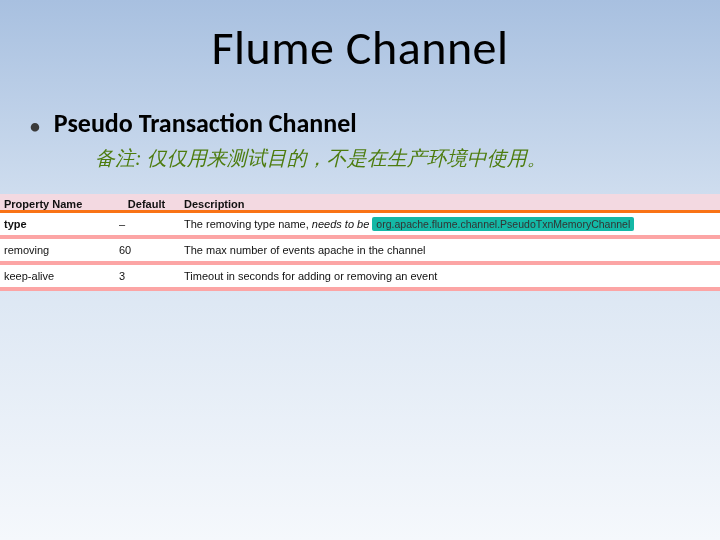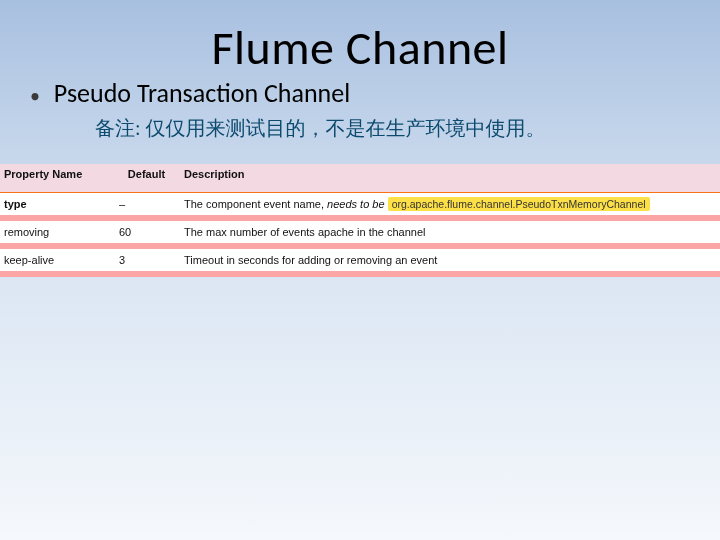--- a/index.html
+++ b/index.html
@@ -19,68 +19,71 @@
   }
   .title {
     text-align: center;
     font-size: 48px;
     font-weight: 400;
     color: #000;
     padding-top: 18px;
     letter-spacing: 0.5px;
   }
   .subtitle-row {
+    margin-top: 30px;
     margin-left: 30px;
     font-size: 26px;
     color: #000;
+    font-weight: bold;
   }
   .bullet-dot {
     color: #3a3a3a;
     font-size: 20px;
     vertical-align: middle;
     margin-right: 8px;
   }
   .note {
     margin-top: 6px;
     margin-left: 95px;
     font-size: 20px;
-    color: #0c4a6e;
+    color: #4d7c0f;
     font-family: "SimSun", "宋体", serif;
+    font-style: italic;
   }
   .table-wrap {
     margin-top: 22px;
     width: 720px;
     background: #fff;
   }
   table {
     width: 100%;
     border-collapse: collapse;
     font-family: Arial, sans-serif;
     font-size: 11px;
     color: #111;
   }
   thead tr {
     background: #f3d9e1;
   }
   th {
     text-align: left;
     font-weight: 700;
-    padding: 4px 6px 12px 4px;
-    border-bottom: 1px solid #f97316;
+    padding: 4px 6px 0 4px;
+    border-bottom: 3px solid #f97316;
   }
   td {
     padding: 5px 6px 5px 4px;
-    border-bottom: 6px solid #fca5a5;
+    border-bottom: 4px solid #fca5a5;
     vertical-align: middle;
   }
   .col-name { width: 105px; }
   .col-default { width: 55px; text-align: center; }
   .prop-bold { font-weight: 700; }
   .type-val {
-    background: #fde047;
+    background: #14b8a6;
     padding: 1px 4px;
     border-radius: 2px;
     font-size: 10.5px;
     color: #333;
   }
   .italic { font-style: italic; margin-top: 12px; }
 </style>
 </head>
 <body>
 
@@ -102,21 +105,21 @@
           <th class="col-name">Property Name</th>
           <th class="col-default">Default</th>
           <th>Description</th>
         </tr>
       </thead>
       <tbody>
         <tr>
           <td class="prop-bold">type</td>
           <td>–</td>
           <td>
-            <span>The component event name, </span><span class="italic">needs to be</span><span> </span><span class="type-val">org.apache.flume.channel.PseudoTxnMemoryChannel</span>
+            <span>The removing type name, </span><span class="italic">needs to be</span><span> </span><span class="type-val">org.apache.flume.channel.PseudoTxnMemoryChannel</span>
           </td>
         </tr>
         <tr>
           <td>removing</td>
           <td>60</td>
           <td>The max number of events apache in the channel</td>
         </tr>
         <tr>
           <td>keep-alive</td>
           <td>3</td>

